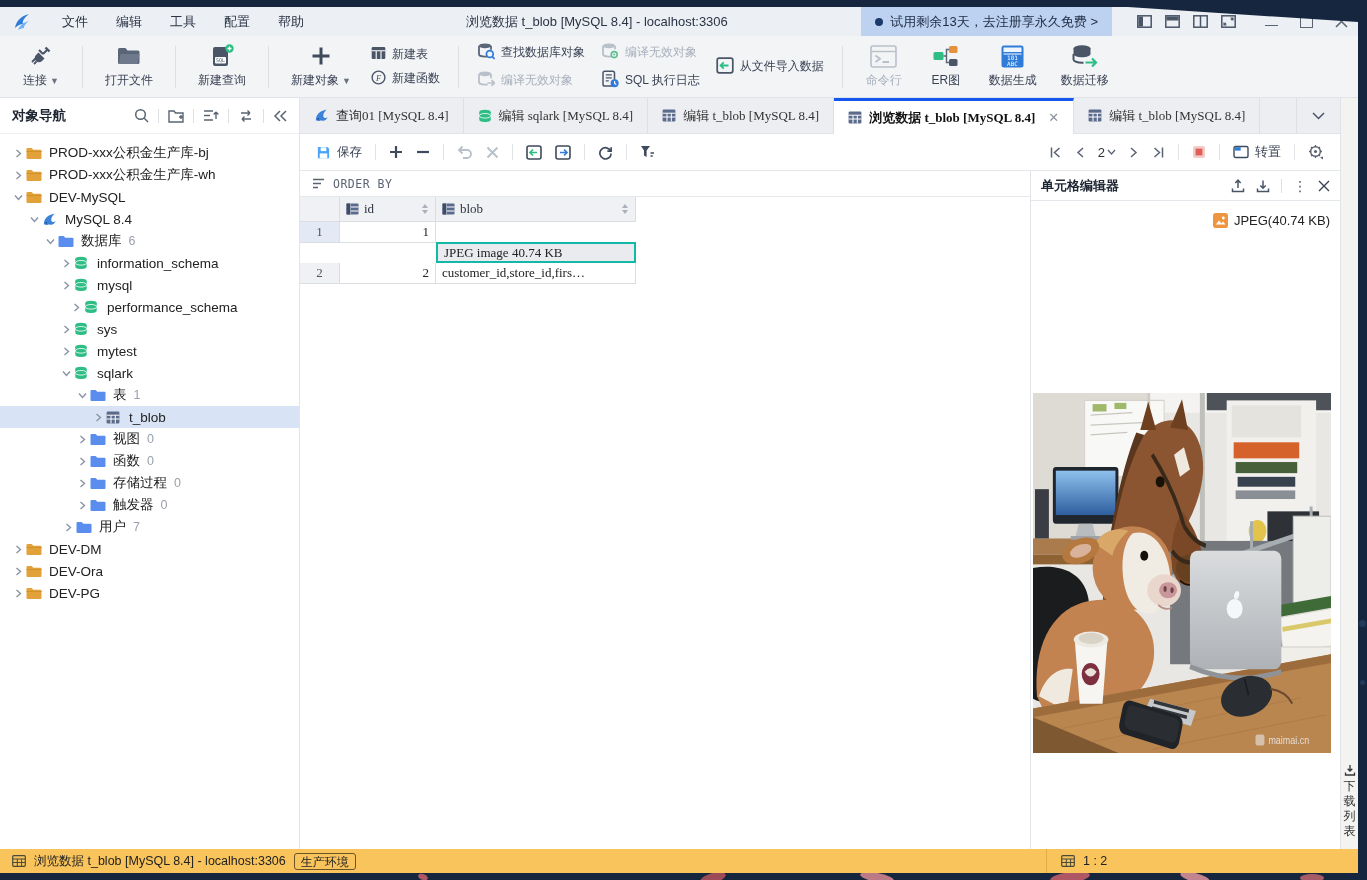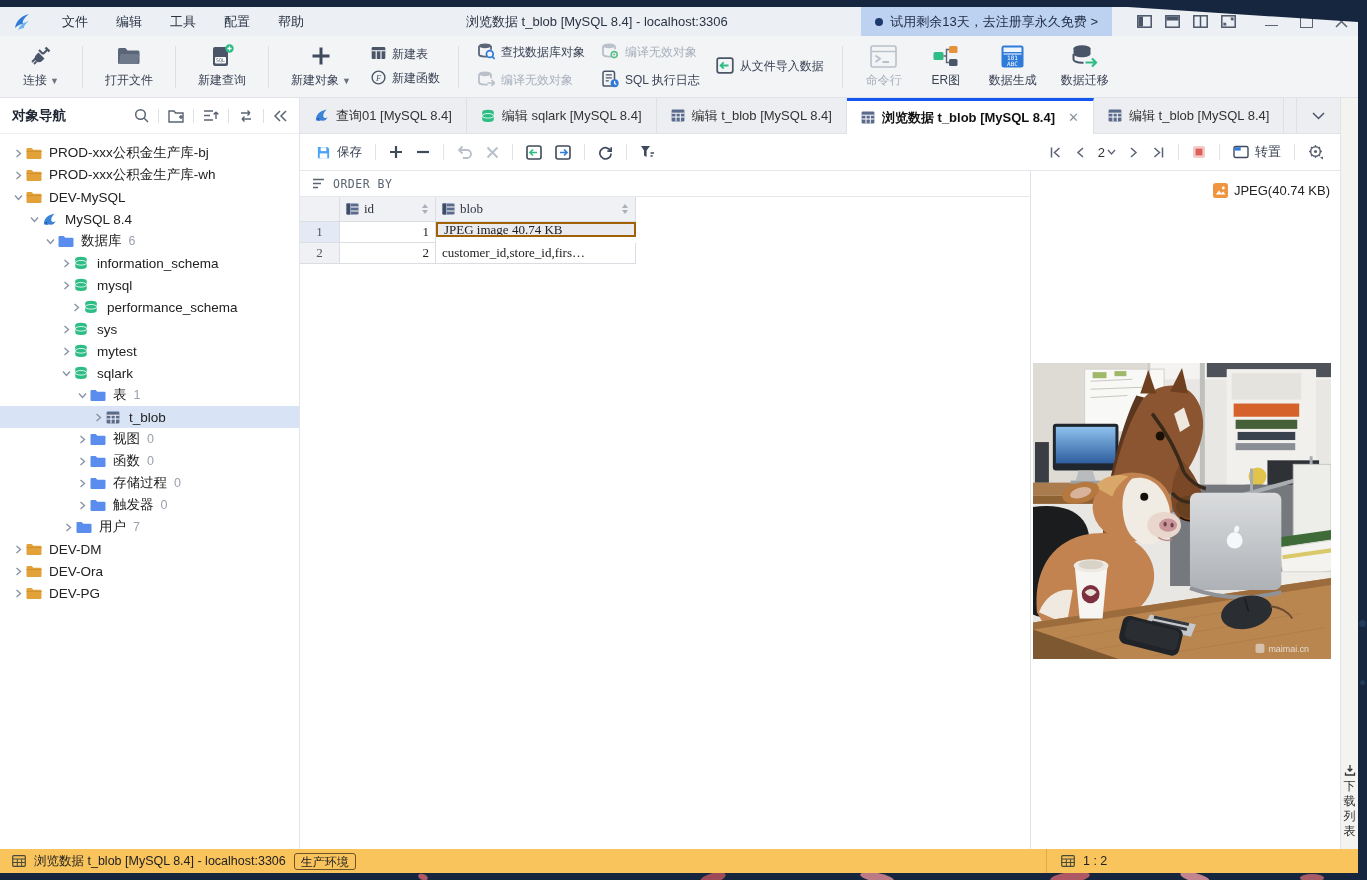--- a/index.html
+++ b/index.html
@@ -57,21 +57,21 @@
   .trow { height:22px; display:flex; align-items:center; font-size:13.5px; color:#222; cursor:default; white-space:nowrap; }
   .trow .chev { width:16px; display:flex; justify-content:center; flex:0 0 auto; }
   .trow .nico { width:17px; height:15px; margin-right:6px; flex:0 0 auto; display:flex; align-items:center; }
   .trow .cnt { color:#9AA1AC; margin-left:7px; font-size:12.5px; }
   .trow.sel { background:#D8E4F6; }
 
   
   .content { flex:1; display:flex; flex-direction:column; min-width:0; }
   .tabbar { height:36px; background:#ECEEF1; border-bottom:1px solid #E0E3E8; display:flex; align-items:stretch; flex:0 0 auto; }
   .tab { display:flex; align-items:center; gap:7px; padding:0 14px; font-size:13px; color:#333;
-         border-right:1px solid #DDE0E5; cursor:default; white-space:nowrap; position:relative; }
+         border-right:1px solid #DDE0E5; cursor:default; white-space:nowrap; position:relative;font-family:Liberation Serif, serif; }
   .tab.active { background:#fff; font-weight:bold; border-top:3px solid #1456F0; margin-bottom:-1px; color:#111; }
   .tab .tclose { margin-left:6px; color:#8A94A0; font-weight:normal; }
   .tab-more { margin-left:auto; width:44px; display:flex; align-items:center; justify-content:center; border-left:1px solid #DDE0E5; }
 
   
   .dtoolbar { height:37px; border-bottom:1px solid #E4E7EB; display:flex; align-items:center;
               padding:0 16px; gap:13px; background:#fff; flex:0 0 auto; }
   .dt-btn { display:flex; align-items:center; gap:6px; font-size:12.5px; color:#3A4254; cursor:default; }
   .dt-sep { width:1px; height:16px; background:#E0E3E8; }
   .spacer { flex:1; }
@@ -88,34 +88,34 @@
   .grow { display:flex; }
   .gcell { border-right:1px solid #DADDE2; border-bottom:1px solid #DADDE2; display:flex; align-items:center;
            height:21px; padding:0 6px; overflow:hidden; white-space:nowrap; }
   .ghead .gcell { height:25px; background:#EFF1F4; color:#2E3440; gap:5px; }
   .c-num { width:40px; justify-content:center; background:#EFF1F4; color:#555; }
   .c-id  { width:96px; }
   .c-blob{ width:200px; }
   .ghead .c-num { border-left:none; }
   .val-id { justify-content:flex-end; }
   .sel-num { background:#E3EAF6; }
-  .cell-sel { border:2px solid #a16207; background:#E9EBEE; height:15px; }
+  .cell-sel { border:2px solid #14b8a6; background:#E9EBEE; height:21px;margin-top:20px; }
   .sorter { margin-left:auto; }
 
   
   .cell-editor { width:310px; flex:0 0 auto; border-left:1px solid #E0E3E8; display:flex; flex-direction:column; background:#fff; }
   .ce-head { height:30px; border-bottom:1px solid #E4E7EB; display:flex; align-items:center; padding:0 10px; gap:11px; }
   .ce-title { font-size:13px; font-weight:bold; color:#1F2633; flex:1; }
   .ce-head .vd { width:1px; height:14px; background:#DDE0E5; }
   .kebab { font-size:14px; color:#4A5568; letter-spacing:0; line-height:1; }
   .ce-x { font-size:15px; color:#3A4254; }
   .ce-body { flex:1; position:relative; }
   .ce-type { position:absolute; top:12px; right:10px; display:flex; align-items:center; gap:6px;
              font-size:13px; color:#222; }
-  .ce-img { position:absolute; top:192px; left:2px; width:298px; height:296px; }
+  .ce-img { position:absolute; top:192px; left:2px; width:298px; height:360px; }
   .ce-img svg { display:block; width:100%; height:100%; }
 
   
   .rightstrip { width:18px; flex:0 0 auto; background:#F3F3F0; border-left:1px solid #E0E3E8;
                 display:flex; flex-direction:column; align-items:center; justify-content:flex-end;
                 padding-bottom:10px; gap:3px; }
   .rs-ch { font-size:12px; color:#333; line-height:15px; }
 
   
   .statusbar { height:24px; background:#F9C45C; display:flex; align-items:center; padding:0 12px;
@@ -874,20 +874,36 @@
               </div>
               <div class="grow">
                 <div class="gcell c-num">2</div>
                 <div class="gcell c-id val-id">2</div>
                 <div class="gcell c-blob">customer_id,store_id,firs…</div>
               </div>
             </div>
         </div>
 
         <div class="cell-editor">
+          <div class="ce-head">
+            <span class="ce-title">单元格编辑器</span>
+            <svg width="14" height="14" viewBox="0 0 14 14">
+                <path d="M7 9V1.5M4.3 4L7 1.2 9.7 4" fill="none" stroke="#4A5568" stroke-width="1.5"></path>
+                <path d="M1.5 9.5v3h11v-3" fill="none" stroke="#4A5568" stroke-width="1.5"></path>
+              </svg>
+            <svg width="14" height="14" viewBox="0 0 14 14">
+                <path d="M7 1.5V9M4.3 6.4L7 9.2l2.7-2.8" fill="none" stroke="#4A5568" stroke-width="1.5"></path>
+                <path d="M1.5 9.5v3h11v-3" fill="none" stroke="#4A5568" stroke-width="1.5"></path>
+              </svg>
+            <span class="vd"></span>
+            <span class="kebab">⋮</span>
+            <svg class="ce-x" width="12" height="12" viewBox="0 0 12 12">
+                <path d="M1 1l10 10M11 1L1 11" stroke="#3A4254" stroke-width="1.4"></path>
+              </svg>
+          </div>
           <div class="ce-body">
             <div class="ce-type">
               <svg width="15" height="15" viewBox="0 0 16 16">
                   <rect width="16" height="16" rx="3" fill="#F0953F"></rect>
                   <path d="M3 12.2l3.4-4.2 2.5 3 1.9-2 2.5 3.2z" fill="#fff"></path>
                   <circle cx="11" cy="5.3" r="1.5" fill="#fff"></circle>
                 </svg>
               <span>JPEG(40.74 KB)</span>
             </div>
             <div class="ce-img">

